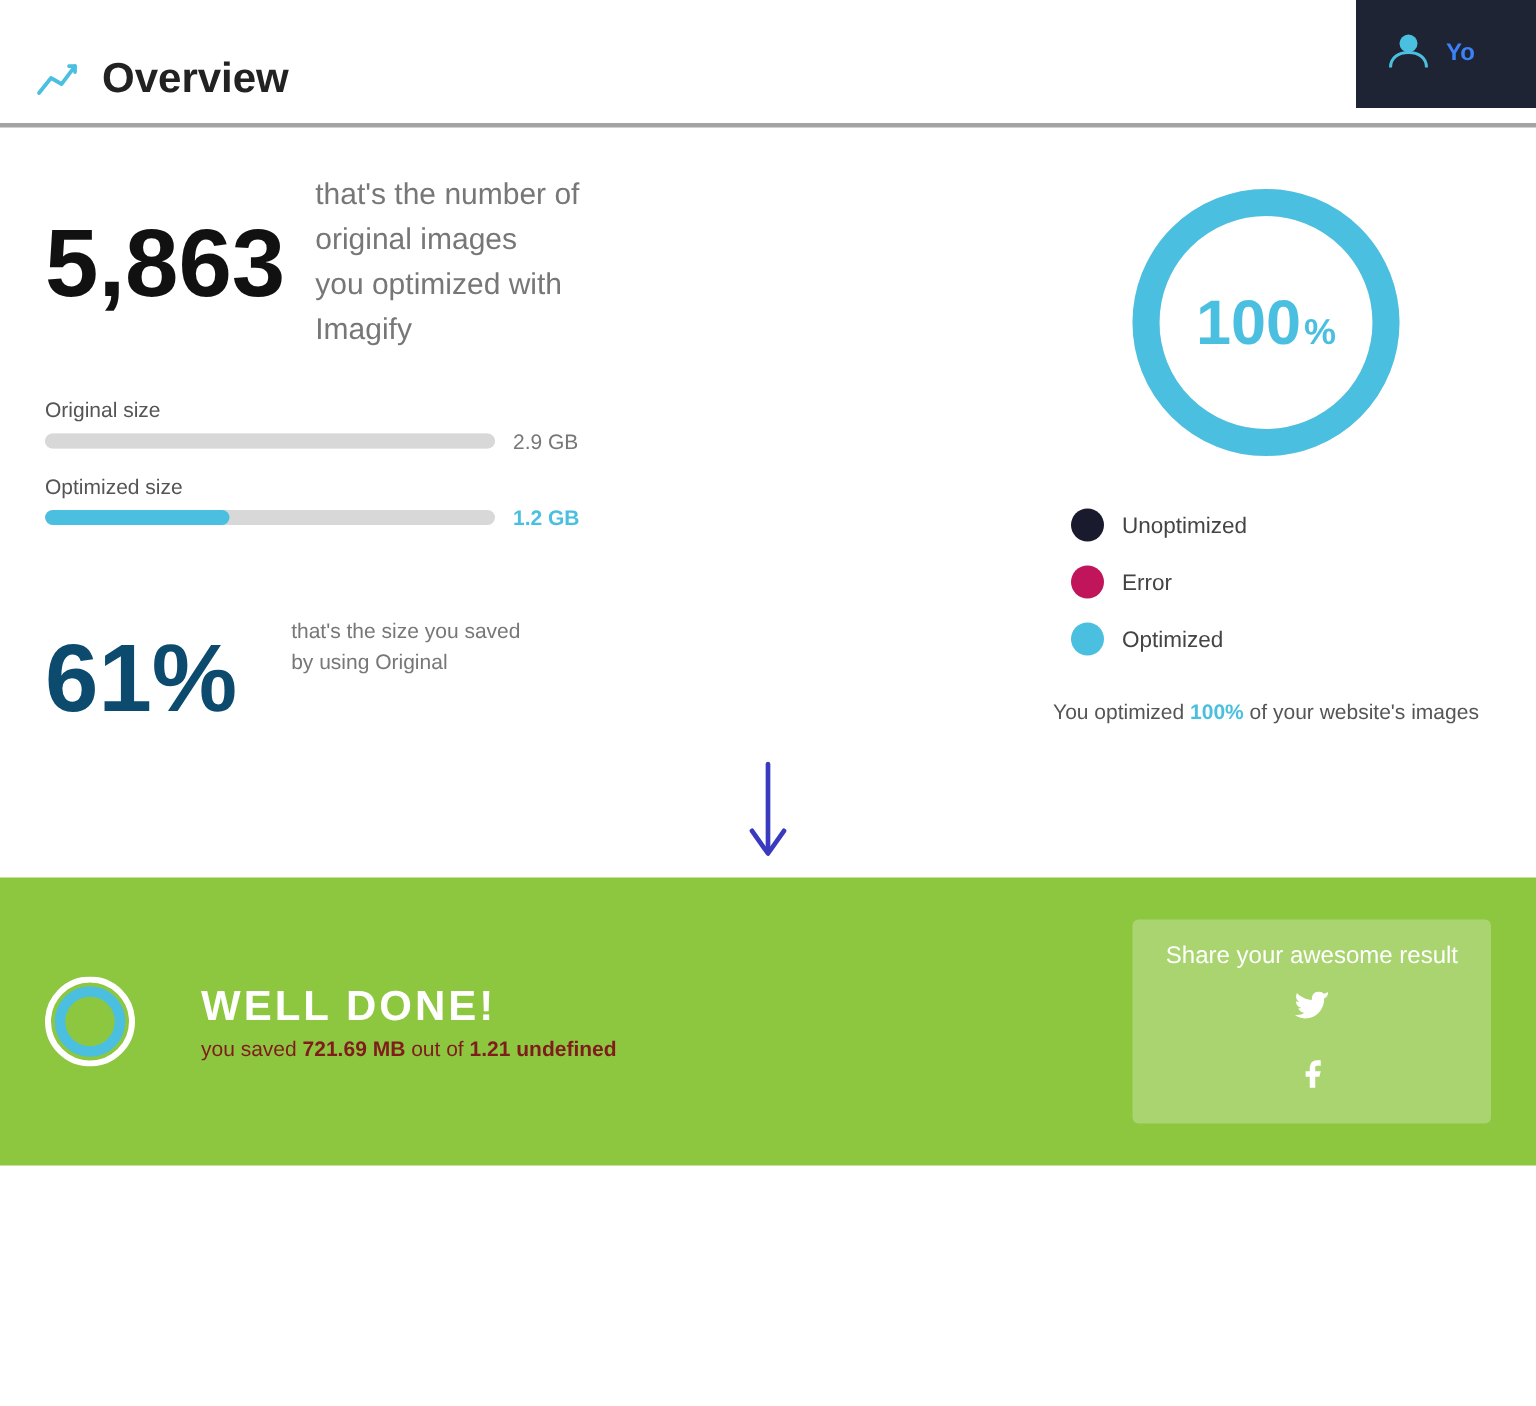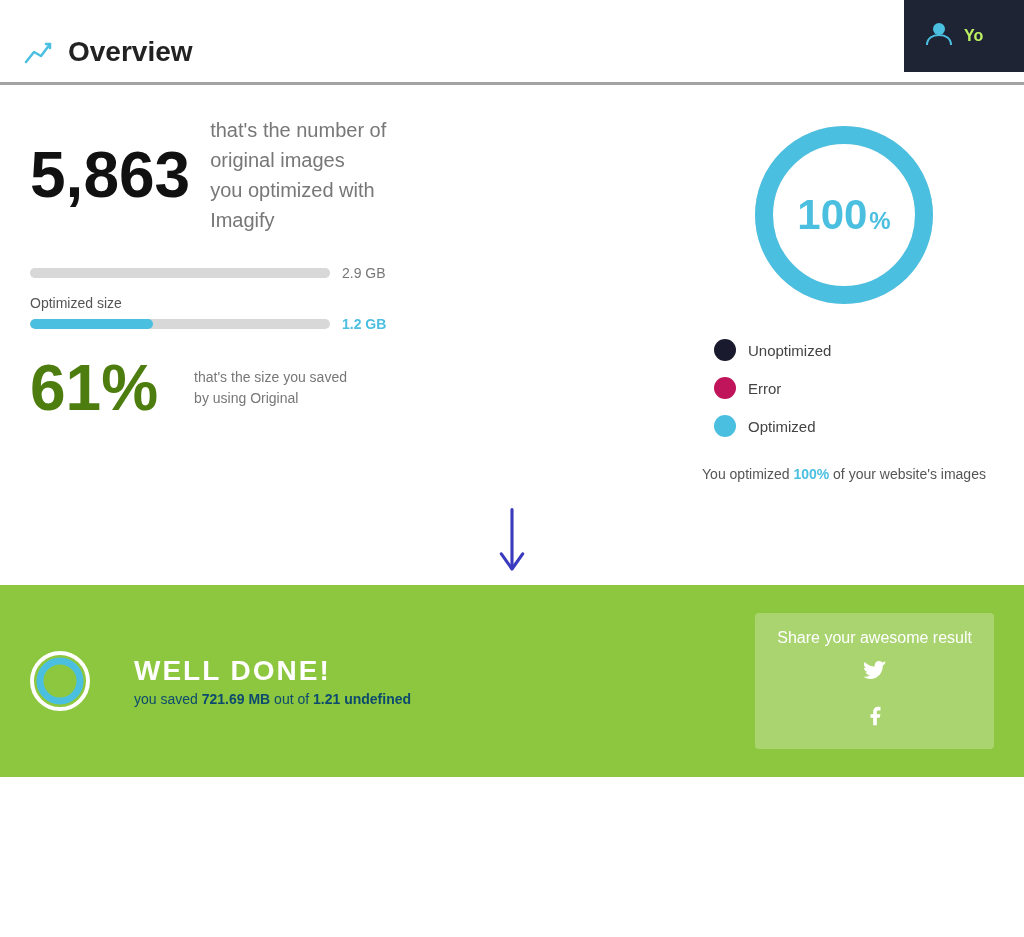--- a/index.html
+++ b/index.html
@@ -44,21 +44,21 @@
       gap: 10px;
       min-width: 120px;
       height: 72px;
     }
     .user-icon {
       font-size: 28px;
       color: #4bbfe0;
     }
     .user-label {
       font-size: 16px;
-      color: #bef264;
+      color: #3b82f6;
       font-weight: 600;
     }
 
     
     .main {
       display: flex;
       padding: 30px 30px 0 30px;
       gap: 40px;
     }
 
@@ -128,22 +128,23 @@
 
     .percent-row {
       display: flex;
       align-items: center;
       gap: 16px;
       margin-top: 24px;
     }
     .big-percent {
       font-size: 64px;
       font-weight: 900;
-      color: #4d7c0f;
+      color: #0c4a6e;
       line-height: 1;
+      margin-top: 43px;
     }
     .percent-desc {
       font-size: 14px;
       color: #777;
       max-width: 160px;
       line-height: 1.5;
       margin-left: 20px;
     }
 
     
@@ -247,21 +248,21 @@
     }
     .well-done-title {
       font-size: 28px;
       font-weight: 900;
       color: #fff;
       letter-spacing: 2px;
       text-transform: uppercase;
     }
     .well-done-subtitle {
       font-size: 14px;
-      color: #0c4a6e;
+      color: #7f1d1d;
       margin-top: 4px;
     }
     .well-done-subtitle strong {
       font-weight: 700;
     }
 
     .share-box {
       background: rgba(255,255,255,0.25);
       border-radius: 4px;
       padding: 16px 22px;
@@ -308,20 +309,21 @@
   <div class="left-col">
     <div class="big-number-row">
       <div class="big-number">5,863</div>
       <div class="big-number-desc">
         <span>that's the number of original images</span><br>
         <span>you optimized with Imagify</span>
       </div>
     </div>
 
     <div class="size-row">
+      <div class="size-label">Original size</div>
       <div class="size-bar-container">
         <div class="bar-bg">
           <div class="bar-fill bar-fill-original"></div>
         </div>
         <span class="size-value">2.9 GB</span>
       </div>
     </div>
 
     <div class="size-row">
       <div class="size-label">Optimized size</div>

